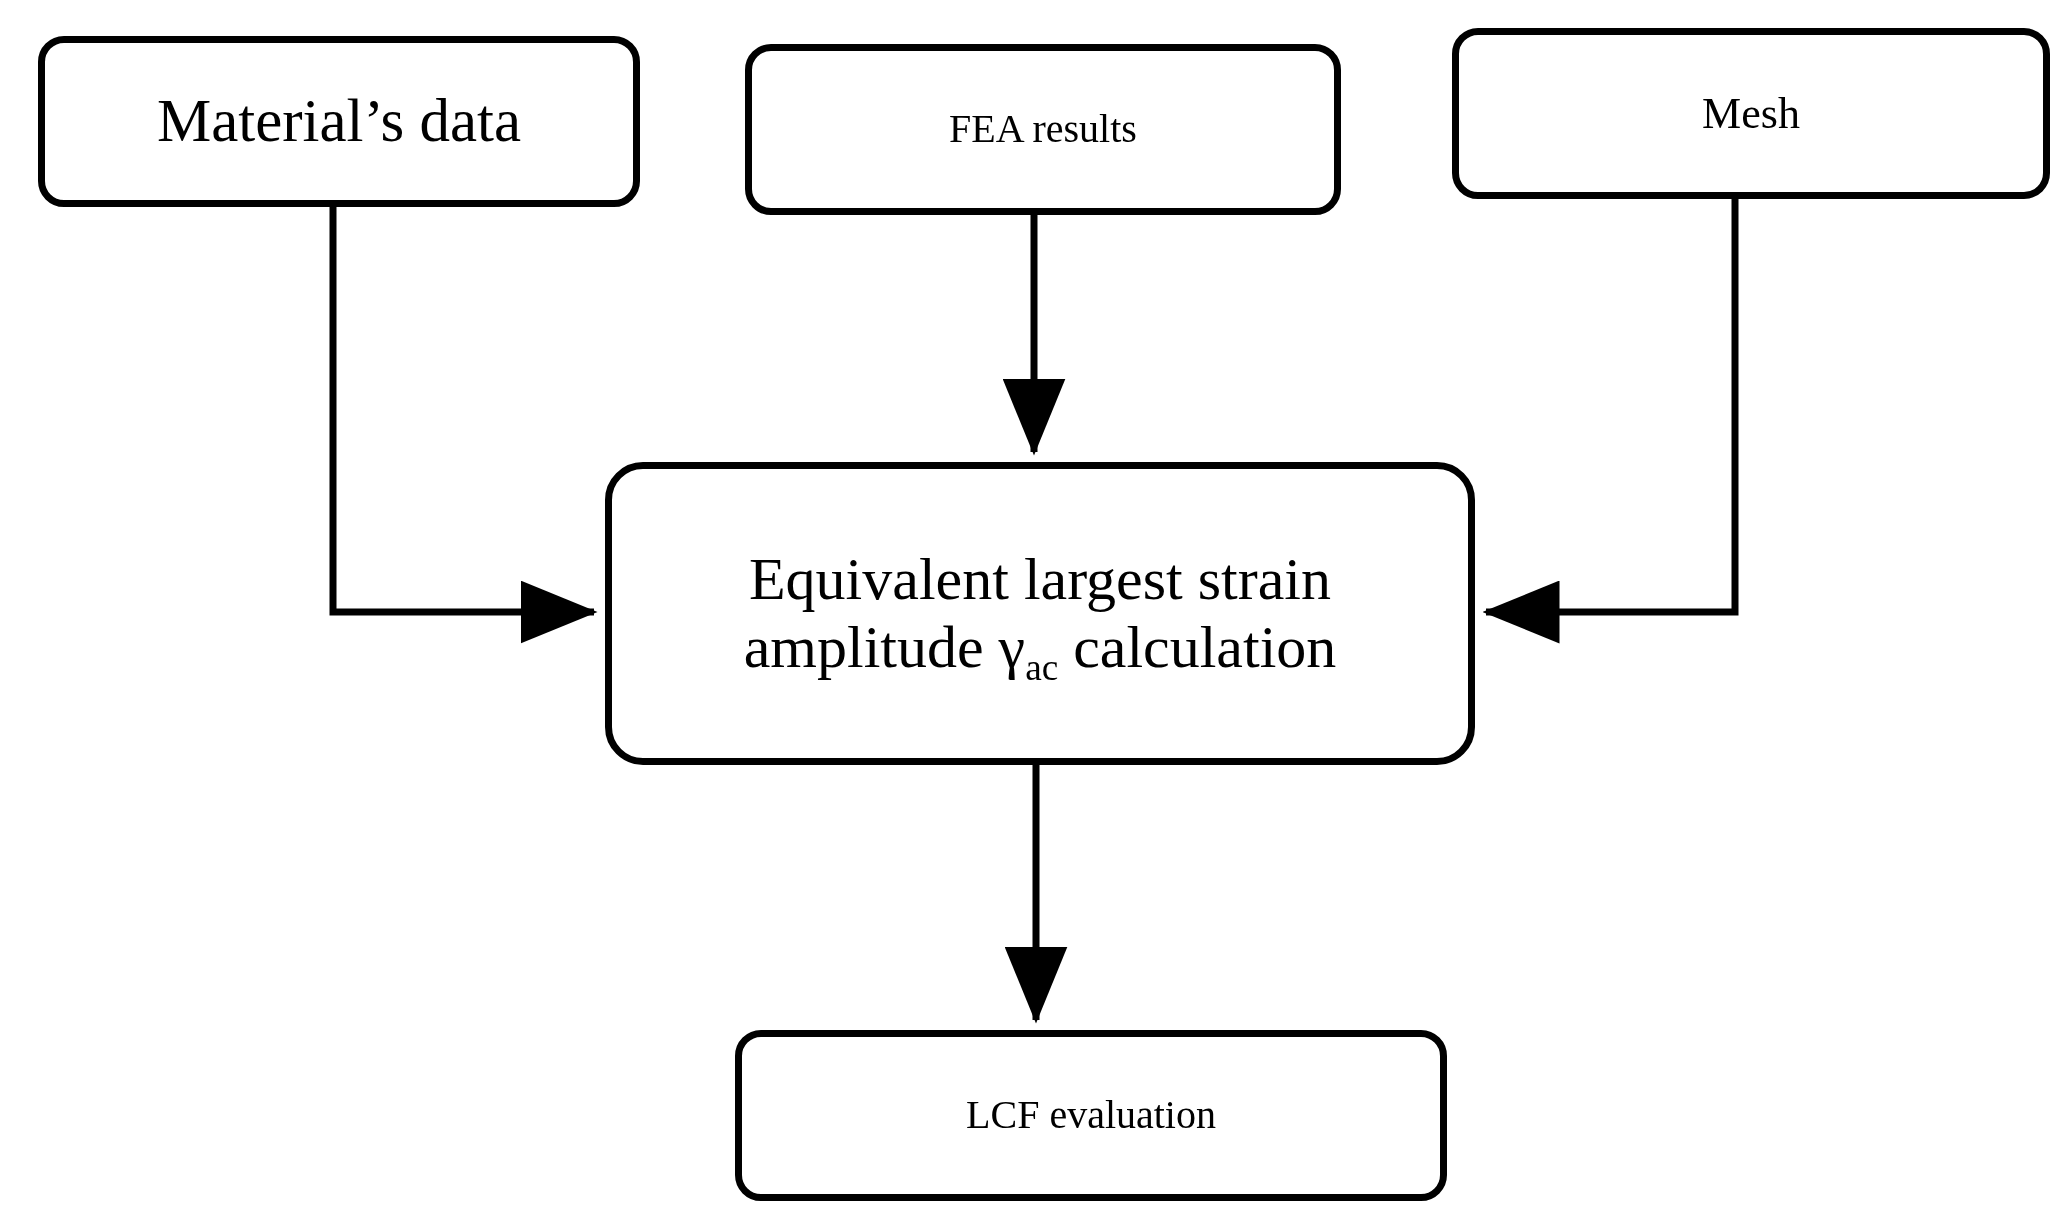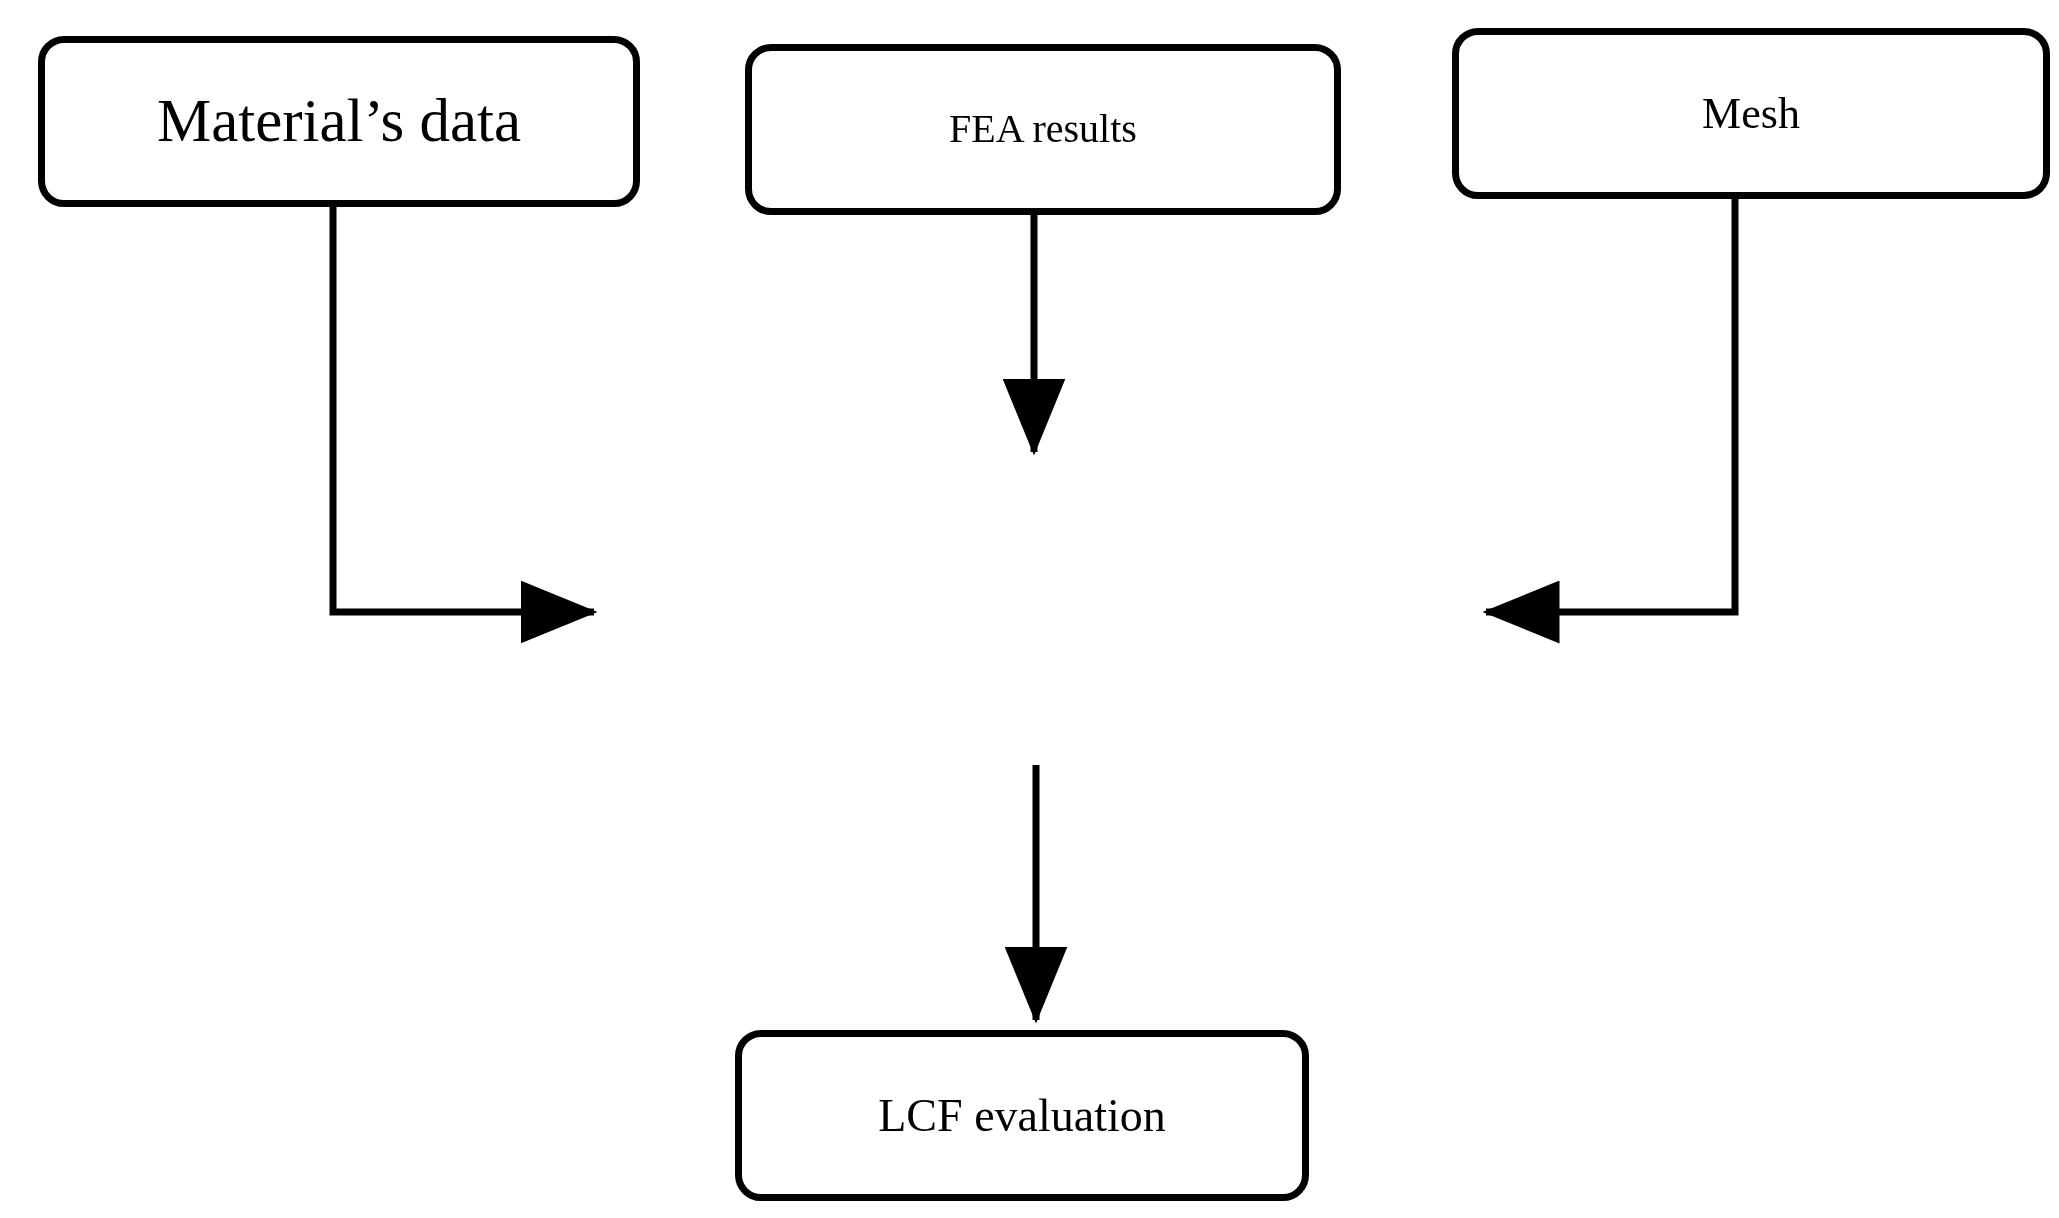--- a/index.html
+++ b/index.html
@@ -45,22 +45,22 @@
   #box-mesh {
     left: 1452px; top: 28px; width: 598px;  height: 171px;
     font-size: 44px;
   }
   #box-equivalent {
     left: 605px; top: 462px; width: 870px;  height: 303px;
     font-size: 60px;
     border-radius: 38px;
   }
   #box-lcf {
-    left: 735px; top: 1030px; width: 574px; height: 171px;
-    font-size: 46px;
+    left: 735px; top: 1030px; width: 712px; height: 171px;
+    font-size: 40px;
   }
   .sub {
     font-size: 0.62em;
     vertical-align: sub;
     line-height: 0;
   }
   #connectors {
     position: absolute;
     left: 0;
     top: 0;
@@ -101,18 +101,24 @@
   </div>
 
   <div class="flow-box" id="box-fea">
     <span class="box-text">FEA results</span>
   </div>
 
   <div class="flow-box" id="box-mesh">
     <span class="box-text">Mesh</span>
   </div>
 
+  <div class="flow-box" id="box-equivalent">
+    <span class="box-text">
+      <span>Equivalent largest strain</span><br>
+      <span>amplitude </span><span>γ</span><span class="sub">ac</span><span> calculation</span>
+    </span>
+  </div>
 
   <div class="flow-box" id="box-lcf">
     <span class="box-text">LCF evaluation</span>
   </div>
 
 </div>
 
 </body></html>

